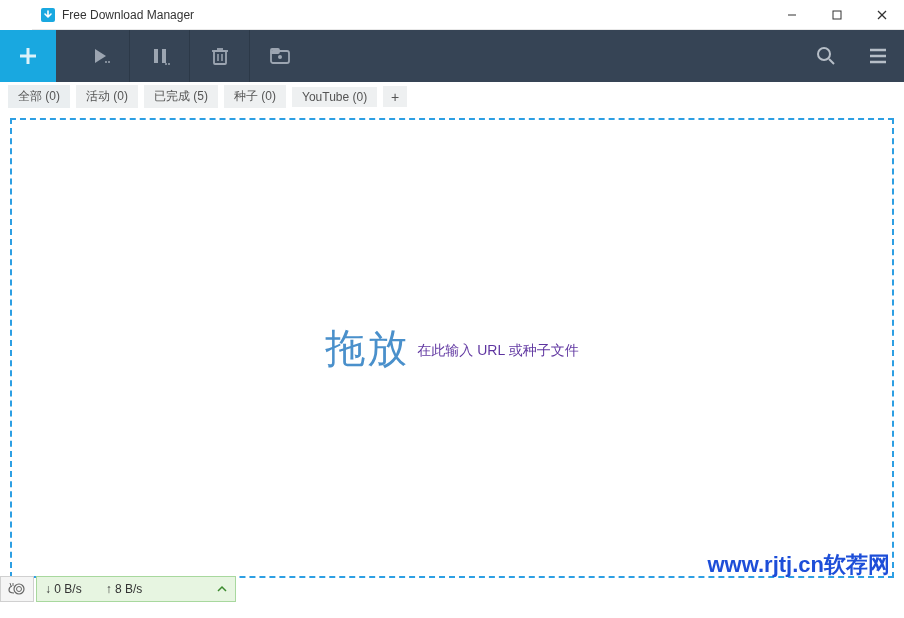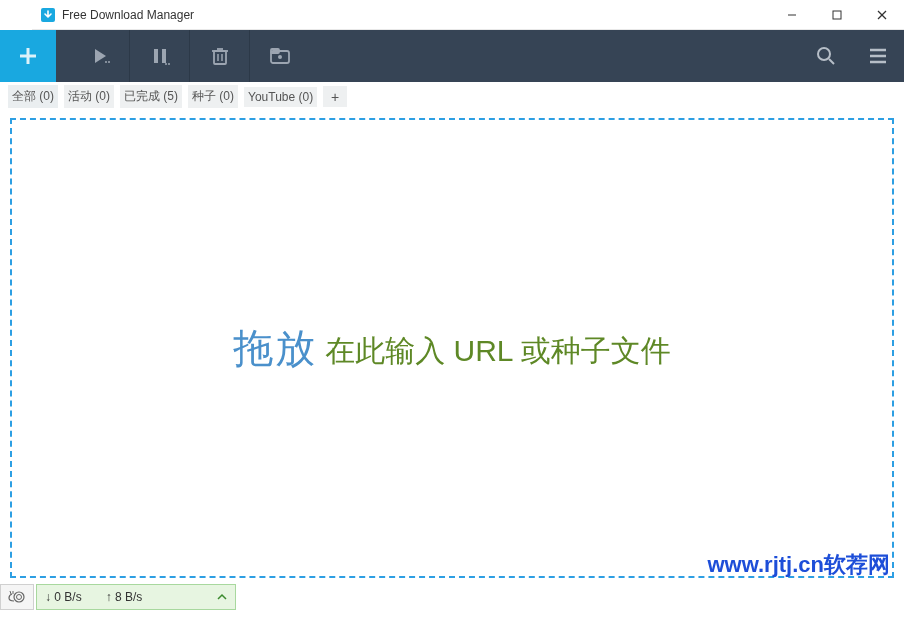--- a/index.html
+++ b/index.html
@@ -70,21 +70,21 @@
     display: flex;
     align-items: center;
     padding: 0 8px;
     gap: 6px;
     border-bottom: 1px solid transparent;
   }
   .filter-tab {
     background: #eef0f1;
     color: #555;
     font-size: 12px;
-    padding: 3px 4px;
+    padding: 3px 10px;
     cursor: pointer;
   }
   .filter-tab.active {
     background: #eaeef0;
   }
   .filter-add {
     background: #eef0f1;
     color: #555;
     width: 24px; height: 21px;
     display: flex; align-items: center; justify-content: center;
@@ -102,42 +102,42 @@
     display: flex;
     align-items: center;
     justify-content: center;
   }
   .dropzone .big {
     color: #4a90cb;
     font-size: 40px;
     letter-spacing: 2px;
   }
   .dropzone .sub {
-    color: #4d7c0f;
-    font-size: 30px;
+    color: #4c1d95;
+    font-size: 14px;
     margin-top: 6px;
     opacity: 0.9;
     margin-left: 8px;
   }
 
   
   .watermark {
     position: absolute;
     right: 14px;
     bottom: 38px;
     font-size: 22px;
     font-weight: bold;
     color: #1d4ed8;
     pointer-events: none;
   }
 
   
   .statusbar {
     position: absolute;
-    bottom: 8px; left: 0;
+    bottom: 16px; left: 0;
     height: 26px;
     display: flex;
     align-items: stretch;
     font-size: 12px;
   }
   .statusbar .snail {
     width: 34px;
     border: 1px solid #d0d0d0;
     background: #f5f5f5;
     display: flex; align-items: center; justify-content: center;

